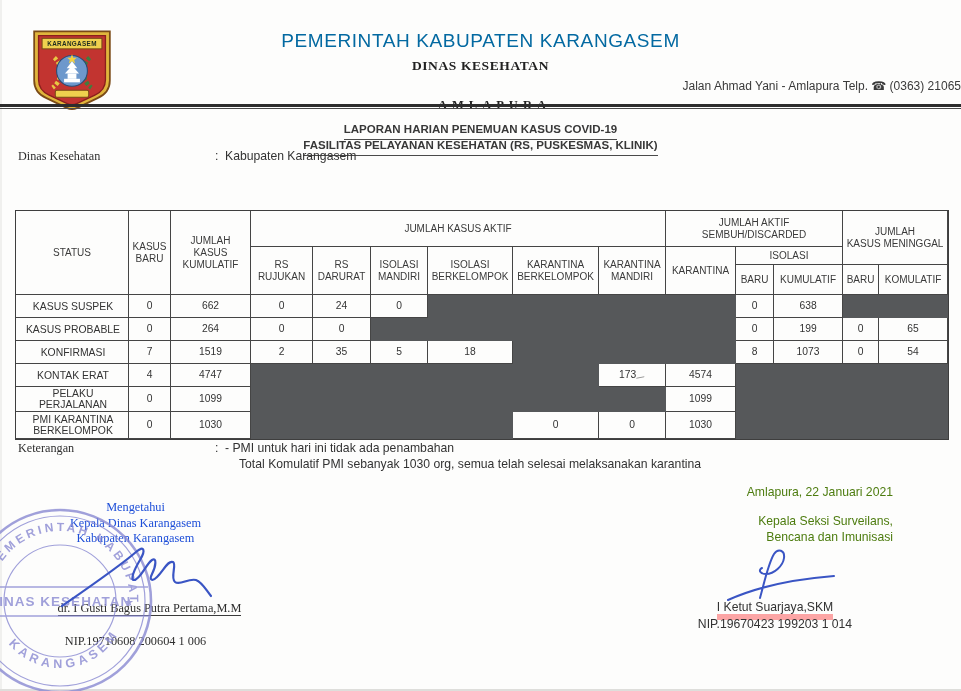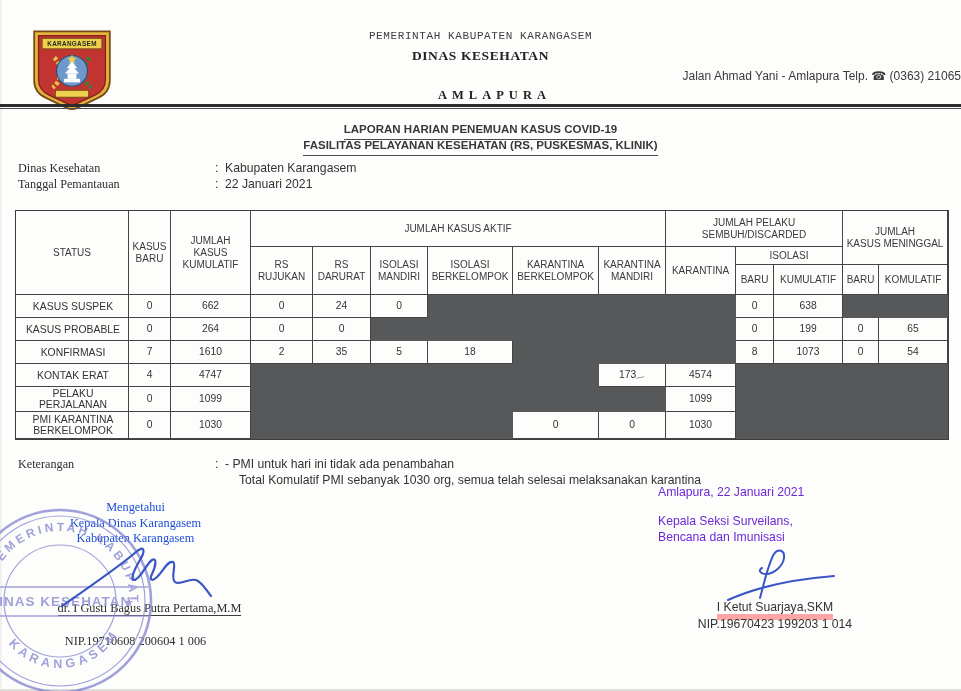--- a/index.html
+++ b/index.html
@@ -2,64 +2,64 @@
 <html><head>
 <meta charset="utf-8">
 <style>
   html,body{margin:0;padding:0;background:#9a9a9a;}
   .page{position:relative;width:961px;height:691px;background:#fdfdfc;overflow:hidden;
         font-family:"Liberation Sans",sans-serif;color:#333;
         box-shadow:inset 0 -2px 0 #dededb, inset 2px 0 0 #f0f0ee;}
   
   .logo{position:absolute;left:28px;top:27px;width:88px;height:86px;}
   .lh{position:absolute;left:0;right:0;top:30px;text-align:center;}
-  .lh-l1{font-family:Liberation Mono, monospace;font-size:11px;letter-spacing:.6px;color:#404040;}
+  .lh-l1{font-family:Liberation Sans, sans-serif;font-size:19px;letter-spacing:.6px;color:#0369a1;}
   .lh-l2{font-family:"Liberation Serif",serif;font-size:13.5px;font-weight:bold;letter-spacing:.6px;color:#222;margin-top:6px;}
   .lh-l3{font-family:"Liberation Sans","DejaVu Sans",sans-serif;font-size:12px;color:#3a3a3a;margin-top:5px;text-align:right;}
   .lh-l4{font-family:"Liberation Serif",serif;font-size:12.5px;font-weight:bold;letter-spacing:5px;color:#222;margin-top:5px;padding-left:28px;}
   .rule{position:absolute;left:0;right:0;top:104px;height:5px;
         background:linear-gradient(#2d2d2d 0 60%,rgba(0,0,0,0) 60% 72%,#4a4a4a 72% 100%);}
   
   .title{position:absolute;left:0;right:0;top:121px;text-align:center;font-weight:bold;
          font-size:11.5px;color:#383838;line-height:16px;}
   .title span{border-bottom:1px solid #4a4a4a;padding-bottom:4px;}
   
-  .meta{position:absolute;left:18px;top:161px;font-size:12.2px;}
+  .meta{position:absolute;left:18px;top:149px;font-size:12.2px;}
   .meta-row{height:15.5px;}
   .meta-label{display:inline-block;width:197px;font-family:"Liberation Serif",serif;color:#2e2e2e;}
   .meta-val{color:#333;}
   .sep{display:inline-block;width:10px;}
   
   table.report{position:absolute;left:15px;top:210px;width:932px;border-collapse:separate;
         border-spacing:0;border:1.5px solid #3e3e3e;table-layout:fixed;
         font-size:10.3px;color:#333;}
   table.report th,table.report td{border-right:1px solid #454545;border-bottom:1px solid #454545;
         text-align:center;vertical-align:middle;padding:1px 2px;overflow:hidden;
         white-space:pre-line;line-height:12px;font-weight:normal;background:#fdfdfc;}
   table.report th{font-size:10px;color:#3a3a3a;}
   table.report td.rowlabel{text-align:center;padding-left:4px;font-size:10.4px;white-space:normal;line-height:11px;}
   table.report td.dark{background:#56585a;border-right-color:#56585a;border-bottom-color:#56585a;}
   tr.hr1 th{height:33px;} tr.hr2 th{height:15px;} tr.hr3 th{height:27px;}
   tr.datarow td{height:20px;} tr.datarow.tall td{height:24px;}
   .pen-mark{display:inline-block;width:7px;height:5px;margin-left:2px;
         border-bottom:1.5px solid #777;transform:skewX(-35deg) rotate(-12deg);opacity:.8;vertical-align:middle;}
   
-  .notes{position:absolute;left:18px;top:457px;font-size:12.2px;}
+  .notes{position:absolute;left:18px;top:441px;font-size:12.2px;}
   .notes .meta-label{vertical-align:top;}
   .notes-lines{display:inline-block;vertical-align:top;}
   .notes-l2{margin-left:14px;margin-top:2px;}
   
   .sig-left{position:absolute;left:28px;top:500px;width:215px;text-align:center;
         font-family:"Liberation Serif",serif;font-size:12.3px;color:#1d4ed8;line-height:15.5px;}
   .sig-left-name{position:absolute;left:8px;top:601px;width:255px;text-align:center;
         font-family:"Liberation Serif",serif;font-size:12.3px;color:#2e2e2e;}
   .sig-left-name .nm{border-bottom:1px solid #3a3a3a;margin-left:28px;}
   .sig-left-name .nip{margin-top:18px;}
-  .sig-right{position:absolute;left:658px;top:484px;width:235px;text-align:left;
-        font-size:12.2px;color:#6d28d9;line-height:16px;}
+  .sig-right{position:absolute;left:658px;top:484px;width:235px;text-align:right;
+        font-size:12.2px;color:#4d7c0f;line-height:16px;}
   .sig-right .role{margin-top:13px;}
   .sig-right-name{position:absolute;left:650px;top:600px;width:250px;text-align:center;
         font-size:12.2px;color:#333;}
   .sig-right-name .nm{border-bottom:6px solid #fca5a5;}
   .sig-right-name .nip{margin-top:3px;}
   .stamp{position:absolute;left:-40px;top:503px;width:205px;height:200px;opacity:.8;}
   .sigink{position:absolute;}
 </style>
 </head>
 <body>
@@ -91,23 +91,20 @@
   <div class="rule"></div>
 
   <div class="title">
     <div><span>LAPORAN HARIAN PENEMUAN KASUS COVID-19</span></div>
     <div><span>FASILITAS PELAYANAN KESEHATAN (RS, PUSKESMAS, KLINIK)</span></div>
   </div>
 
   <div class="meta">
     <div class="meta-row">
       <span class="meta-label">Dinas Kesehatan</span><span class="sep">:</span><span class="meta-val">Kabupaten Karangasem</span>
-    </div>
-    <div class="meta-row">
-      <span class="meta-label">Tanggal Pemantauan</span><span class="sep">:</span><span class="meta-val">22 Januari 2021</span>
     </div>
   </div>
 
   <table class="report">
     <colgroup>
       <col style="width:113px">
         <col style="width:42px">
         <col style="width:80px">
       <col style="width:62px">
         <col style="width:58px">
@@ -123,21 +120,21 @@
     </colgroup>
     <thead>
       <tr class="hr1">
         <th rowspan="3">STATUS</th>
         <th rowspan="3">KASUS
 BARU</th>
         <th rowspan="3">JUMLAH
 KASUS
 KUMULATIF</th>
         <th colspan="6">JUMLAH KASUS AKTIF</th>
-        <th colspan="3">JUMLAH PELAKU
+        <th colspan="3">JUMLAH AKTIF
 SEMBUH/DISCARDED</th>
         <th colspan="2" rowspan="2">JUMLAH
 KASUS MENINGGAL</th>
       </tr>
       <tr class="hr2">
         <th rowspan="2">RS
 RUJUKAN</th>
         <th rowspan="2">RS
 DARURAT</th>
         <th rowspan="2">ISOLASI
@@ -187,21 +184,21 @@
           <td class="dark"></td>
           <td class="dark"></td>
           <td>0</td>
           <td>199</td>
           <td>0</td>
           <td>65</td>
         </tr>
         <tr class="datarow">
           <td class="rowlabel">KONFIRMASI</td>
           <td>7</td>
-          <td>1610</td>
+          <td>1519</td>
           <td>2</td>
           <td>35</td>
           <td>5</td>
           <td>18</td>
           <td class="dark"></td>
           <td class="dark"></td>
           <td class="dark"></td>
           <td>8</td>
           <td>1073</td>
           <td>0</td>

